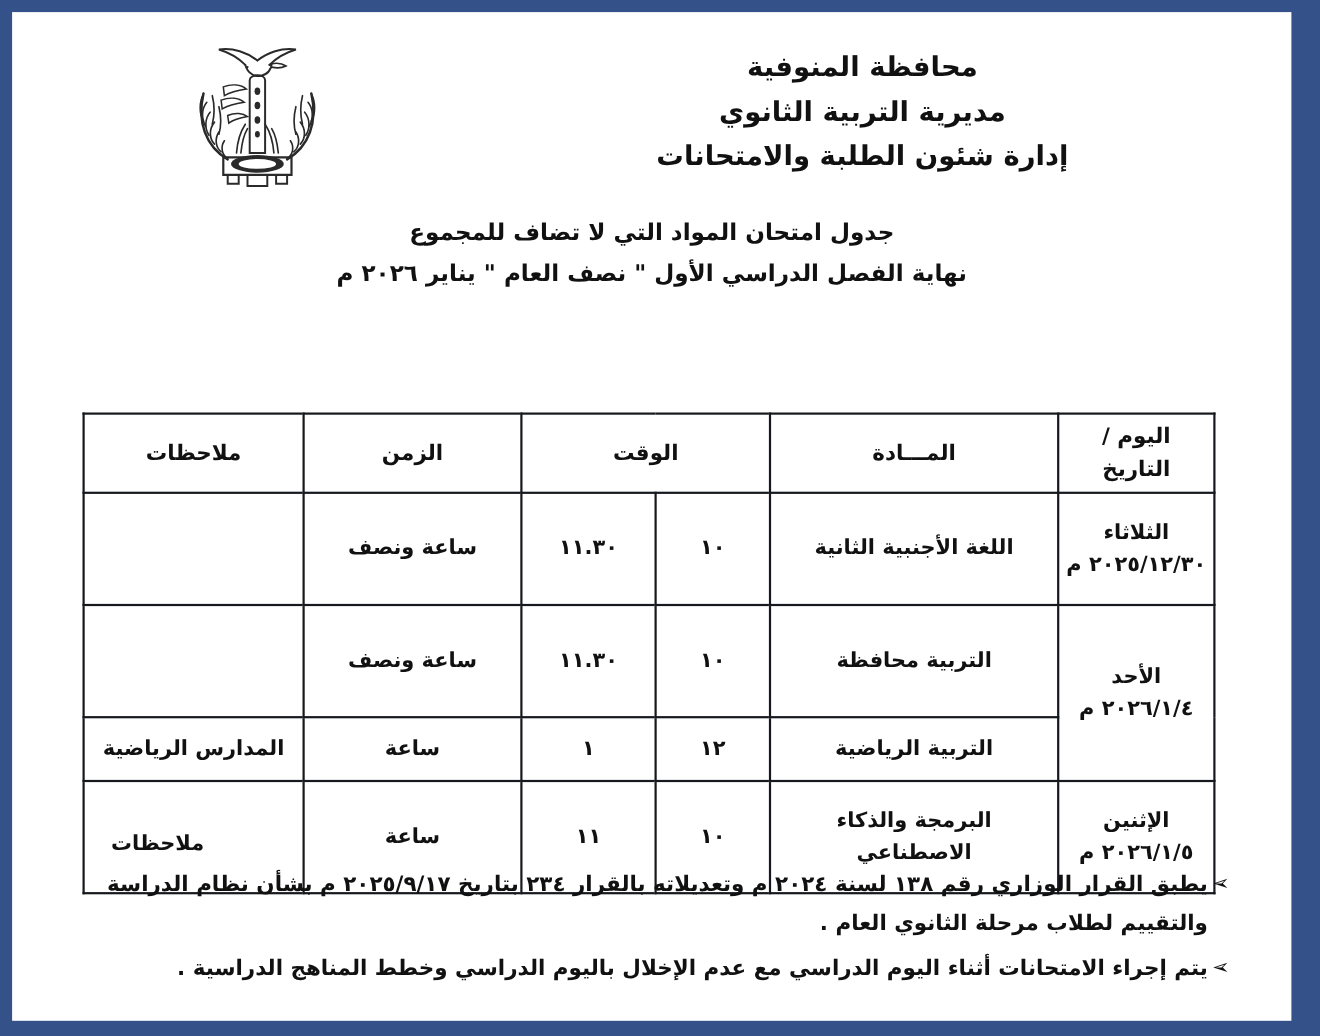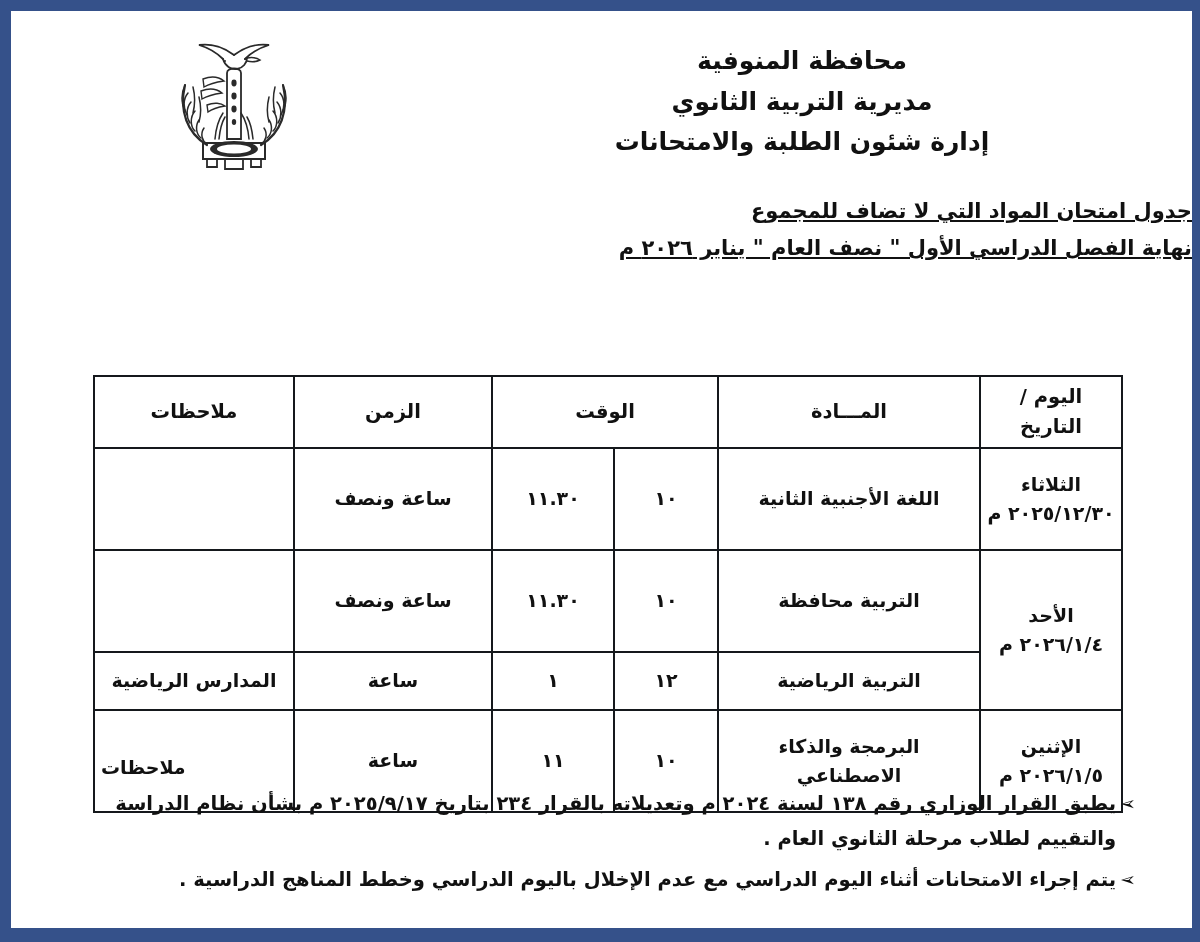--- a/index.html
+++ b/index.html
@@ -17,21 +17,21 @@
   }
 
   
   .page-frame {
     position: absolute;
     left: 0; top: 0;
     width: 1200px;
     height: 942px;
     box-sizing: border-box;
     background: #35518a;
-    padding: 11px 8px 14px 11px;
+    padding: 11px 26px 14px 11px;
   }
   .page-sheet {
     position: relative;
     width: 100%;
     height: 100%;
     background: #ffffff;
     box-sizing: border-box;
     overflow: hidden;
   }
 
@@ -66,22 +66,22 @@
     letter-spacing: 0.5px;
     white-space: nowrap;
   }
 
   
   .doc-titles {
     position: absolute;
     top: 182px;
     right: 0;
     width: 100%;
+    text-align: center;
     line-height: 1.78;
-    text-decoration: underline;
   }
   .title-line-1 { font-size: 21px; font-weight: bold; }
   .title-line-2 { font-size: 21px; font-weight: bold; }
   .title-line-3 { font-size: 21px; font-weight: bold; }
 
   
   .schedule-wrap {
     position: absolute;
     top: 364px;
     right: 69px;

